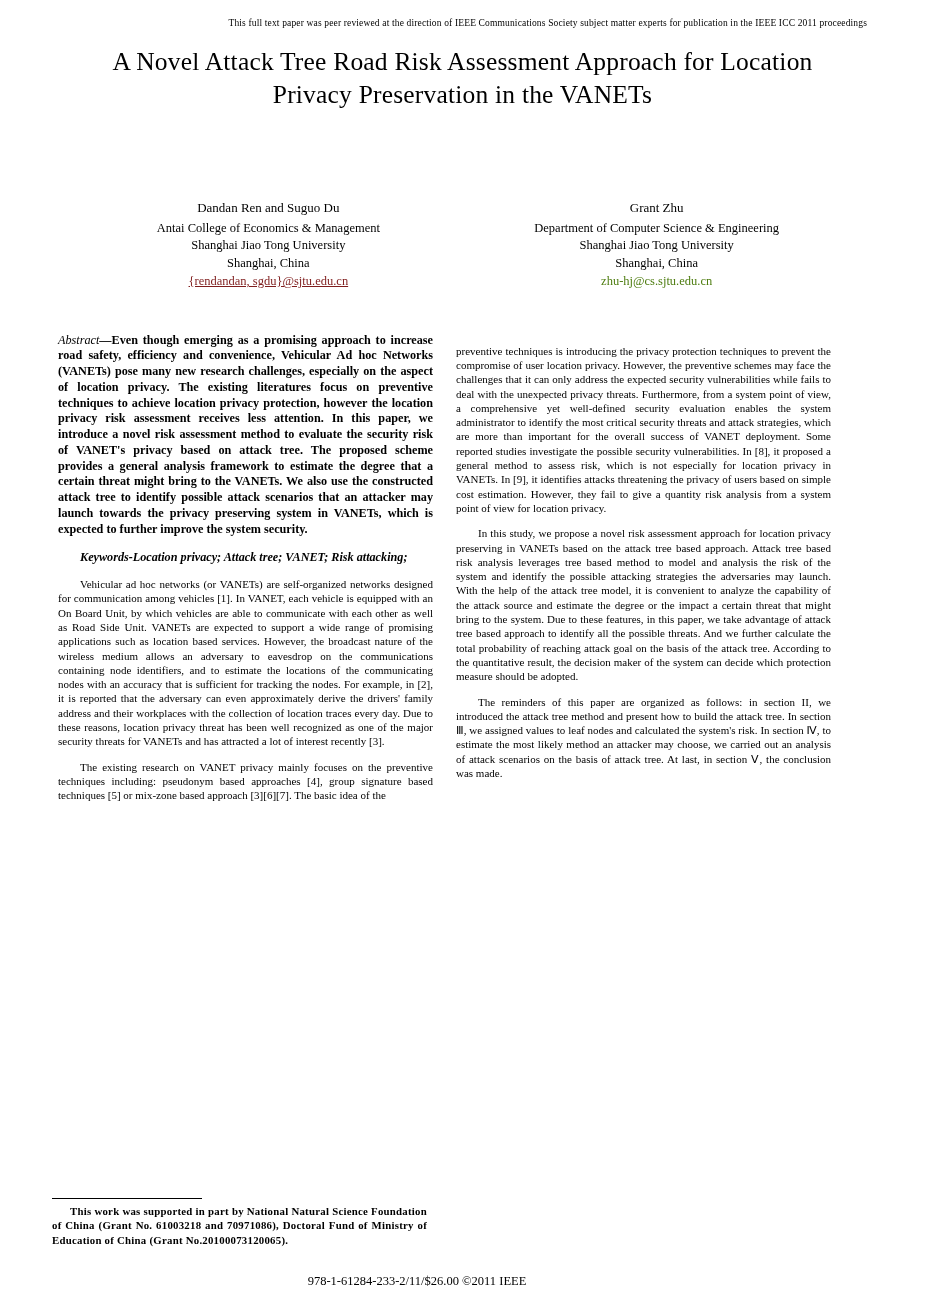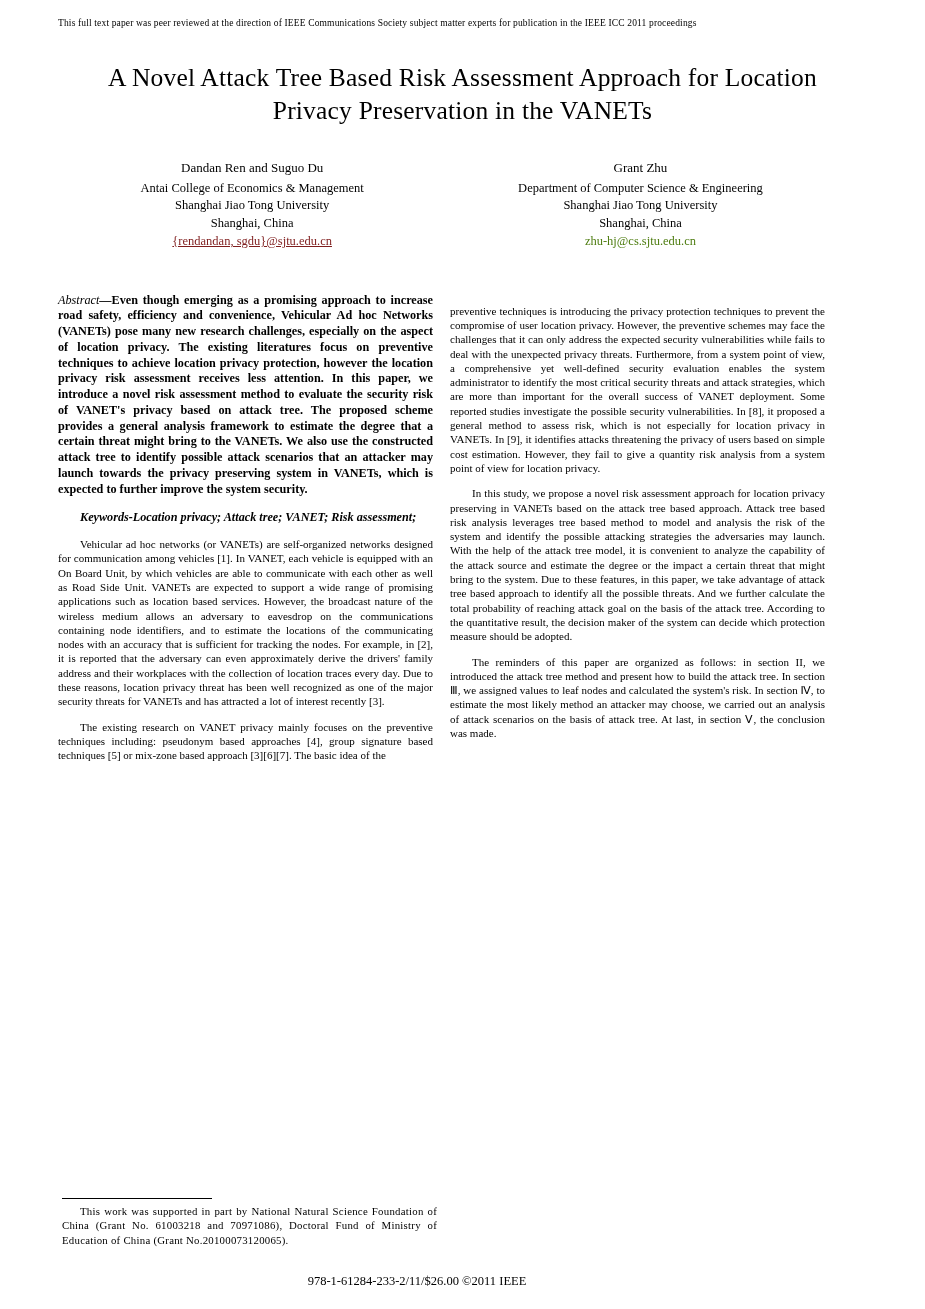--- a/index.html
+++ b/index.html
@@ -17,37 +17,37 @@
   }
   .page {
     position: relative;
     width: 925px;
     height: 1309px;
     box-sizing: border-box;
     padding: 18px 58px 0 58px;
   }
   .ieee-banner {
     font-size: 9.5px;
-    text-align: left;
+    text-align: right;
     letter-spacing: 0.15px;
-    margin-bottom: 34px;
+    margin-bottom: 18px;
     color: #000;
   }
   .title {
     font-size: 25.5px;
     text-align: center;
     line-height: 1.28;
     font-weight: normal;
     margin: 0 40px 0 40px;
     letter-spacing: 0.2px;
   }
   .authors {
     display: flex;
-    margin-top: 32px;
-    justify-content: flex-start;
+    margin-top: 88px;
+    justify-content: center;
   }
   .author-block {
     width: 48%;
     text-align: center;
     font-size: 12.5px;
     line-height: 1.42;
   }
   .author-name {
     font-size: 13px;
     margin-bottom: 2px;
@@ -56,21 +56,21 @@
     color: #7f1d1d;
     text-decoration: underline;
   }
   .author-email.plain {
     color: #4d7c0f;
     text-decoration: none;
   }
   .columns {
     display: flex;
     margin-top: 42px;
-    gap: 17px;
+    gap: 23px;
   }
   .col {
     width: 375px;
   }
   p {
     margin: 11px 0 9px 0;
     font-size: 11px;
     line-height: 1.30;
     text-align: justify;
     text-justify: inter-word;
@@ -102,23 +102,24 @@
     font-size: 12.6px;
     margin: 18px 0 8px 0;
     font-variant: small-caps;
     letter-spacing: 0.3px;
   }
   .section-head .num {
     font-variant: normal;
   }
   .footnote-wrap {
     position: absolute;
-    left: 62px;
+    left: 52px;
     bottom: 62px;
     width: 375px;
+    font-weight: bold;
   }
   .footnote-rule {
     width: 150px;
     height: 1px;
     background: #000;
     margin-bottom: 5px;
   }
   .footnote {
     font-size: 10.8px;
     line-height: 1.33;
@@ -135,21 +136,21 @@
     font-size: 12.5px;
   }
 </style>
 </head>
 <body>
 
 <div class="page">
 
   <div class="ieee-banner">This full text paper was peer reviewed at the direction of IEEE Communications Society subject matter experts for publication in the IEEE ICC 2011 proceedings</div>
 
-  <h1 class="title">A Novel Attack Tree Based Risk Assessment Approach for Location Privacy Preservation in the VANETs</h1>
+  <h1 class="title">A Novel Attack Tree Road Risk Assessment Approach for Location Privacy Preservation in the VANETs</h1>
 
   <div class="authors">
 
     <div class="author-block">
       <div class="author-name">Dandan Ren and Suguo Du</div>
       <div>Antai College of Economics &amp; Management</div>
       <div>Shanghai Jiao Tong University</div>
       <div>Shanghai, China</div>
       <div class="author-email">{rendandan, sgdu}@sjtu.edu.cn</div>
     </div>
@@ -163,21 +164,21 @@
     </div>
 
   </div>
 
   <div class="columns">
 
     <div class="col">
 
       <div class="abstract"><span class="lead">Abstract</span><span>—</span><span>Even though emerging as a promising approach to increase road safety, efficiency and convenience, Vehicular Ad hoc Networks (VANETs) pose many new research challenges, especially on the aspect of location privacy. The existing literatures focus on preventive techniques to achieve location privacy protection, however the location privacy risk assessment receives less attention. In this paper, we introduce a novel risk assessment method to evaluate the security risk of VANET's privacy based on attack tree. The proposed scheme provides a general analysis framework to estimate the degree that a certain threat might bring to the VANETs. We also use the constructed attack tree to identify possible attack scenarios that an attacker may launch towards the privacy preserving system in VANETs, which is expected to further improve the system security.</span></div>
 
-      <div class="keywords">Keywords-Location privacy; Attack tree; VANET; Risk assessment;</div>
+      <div class="keywords">Keywords-Location privacy; Attack tree; VANET; Risk attacking;</div>
 
 
       <p class="indent">Vehicular ad hoc networks (or VANETs) are self-organized networks designed for communication among vehicles [1]. In VANET, each vehicle is equipped with an On Board Unit, by which vehicles are able to communicate with each other as well as Road Side Unit. VANETs are expected to support a wide range of promising applications such as location based services. However, the broadcast nature of the wireless medium allows an adversary to eavesdrop on the communications containing node identifiers, and to estimate the locations of the communicating nodes with an accuracy that is sufficient for tracking the nodes. For example, in [2], it is reported that the adversary can even approximately derive the drivers' family address and their workplaces with the collection of location traces every day. Due to these reasons, location privacy threat has been well recognized as one of the major security threats for VANETs and has attracted a lot of interest recently [3].</p>
       <p class="indent">The existing research on VANET privacy mainly focuses on the preventive techniques including: pseudonym based approaches [4], group signature based techniques [5] or mix-zone based approach [3][6][7]. The basic idea of the</p>
 
     </div>
 
     <div class="col">
       <p>preventive techniques is introducing the privacy protection techniques to prevent the compromise of user location privacy. However, the preventive schemes may face the challenges that it can only address the expected security vulnerabilities while fails to deal with the unexpected privacy threats. Furthermore, from a system point of view, a comprehensive yet well-defined security evaluation enables the system administrator to identify the most critical security threats and attack strategies, which are more than important for the overall success of VANET deployment. Some reported studies investigate the possible security vulnerabilities. In [8], it proposed a general method to assess risk, which is not especially for location privacy in VANETs. In [9], it identifies attacks threatening the privacy of users based on simple cost estimation. However, they fail to give a quantity risk analysis from a system point of view for location privacy.</p>
       <p class="indent">In this study, we propose a novel risk assessment approach for location privacy preserving in VANETs based on the attack tree based approach. Attack tree based risk analysis leverages tree based method to model and analysis the risk of the system and identify the possible attacking strategies the adversaries may launch. With the help of the attack tree model, it is convenient to analyze the capability of the attack source and estimate the degree or the impact a certain threat that might bring to the system. Due to these features, in this paper, we take advantage of attack tree based approach to identify all the possible threats. And we further calculate the total probability of reaching attack goal on the basis of the attack tree. According to the quantitative result, the decision maker of the system can decide which protection measure should be adopted.</p>

